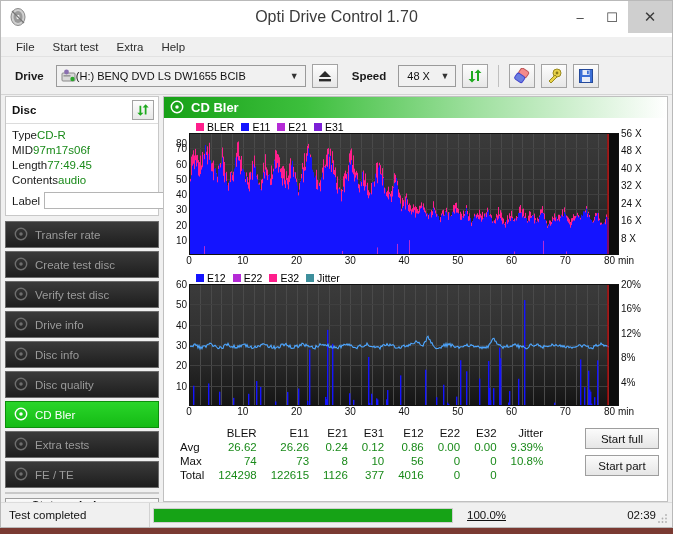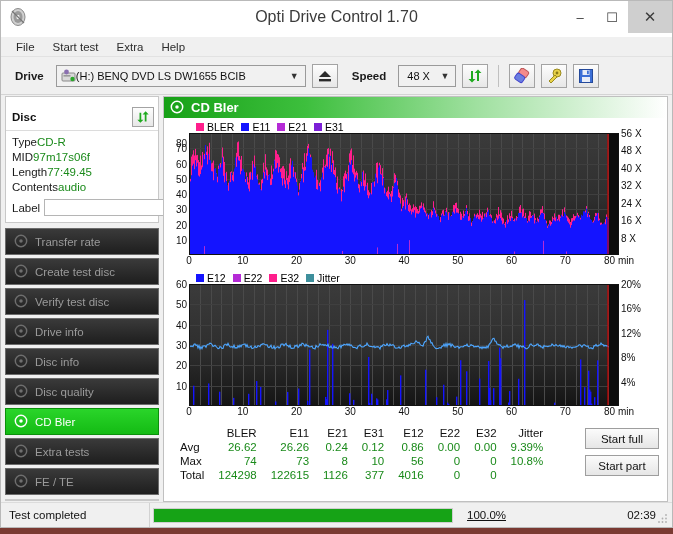--- a/index.html
+++ b/index.html
@@ -57,21 +57,21 @@
     width:26px; height:24px; background:linear-gradient(#fdfdfd,#e7e7e7);
     border:1px solid #a3a3a3; display:flex; align-items:center; justify-content:center;
   }
   .sep { width:1px; height:22px; background:#c0c0c0; margin:0 4px; }
   
   .content { display:flex; position:absolute; left:0; top:91px; right:0; bottom:25px; }
   .sidebar { width:162px; padding:4px 4px 0 4px; display:flex; flex-direction:column; }
   .disc-panel { border:1px solid #c8c8c8; background:#fff; }
   .disc-head {
     display:flex; align-items:center; justify-content:space-between;
-    padding:10px 4px 3px 6px; border-bottom:1px solid #dcdcdc;
+    padding:3px 4px 3px 6px; border-bottom:1px solid #dcdcdc;
   }
   .disc-head span.t { font-weight:bold; font-size:11.5px; color:#111; }
   .disc-rows { padding:4px 6px 5px 6px; }
   .drow { display:flex; font-size:11.5px; line-height:15px; }
   .drow .k { color:#1b1b1b; }
   .drow .v { color:#1a8a1a; }
   .label-row { display:flex; align-items:center; margin-top:3px; gap:4px; }
   .label-row .k { color:#1b1b1b; font-size:11.5px; }
   .label-input {
     flex:1; height:17px; border:1px solid #b5b5b5; background:#fff;

